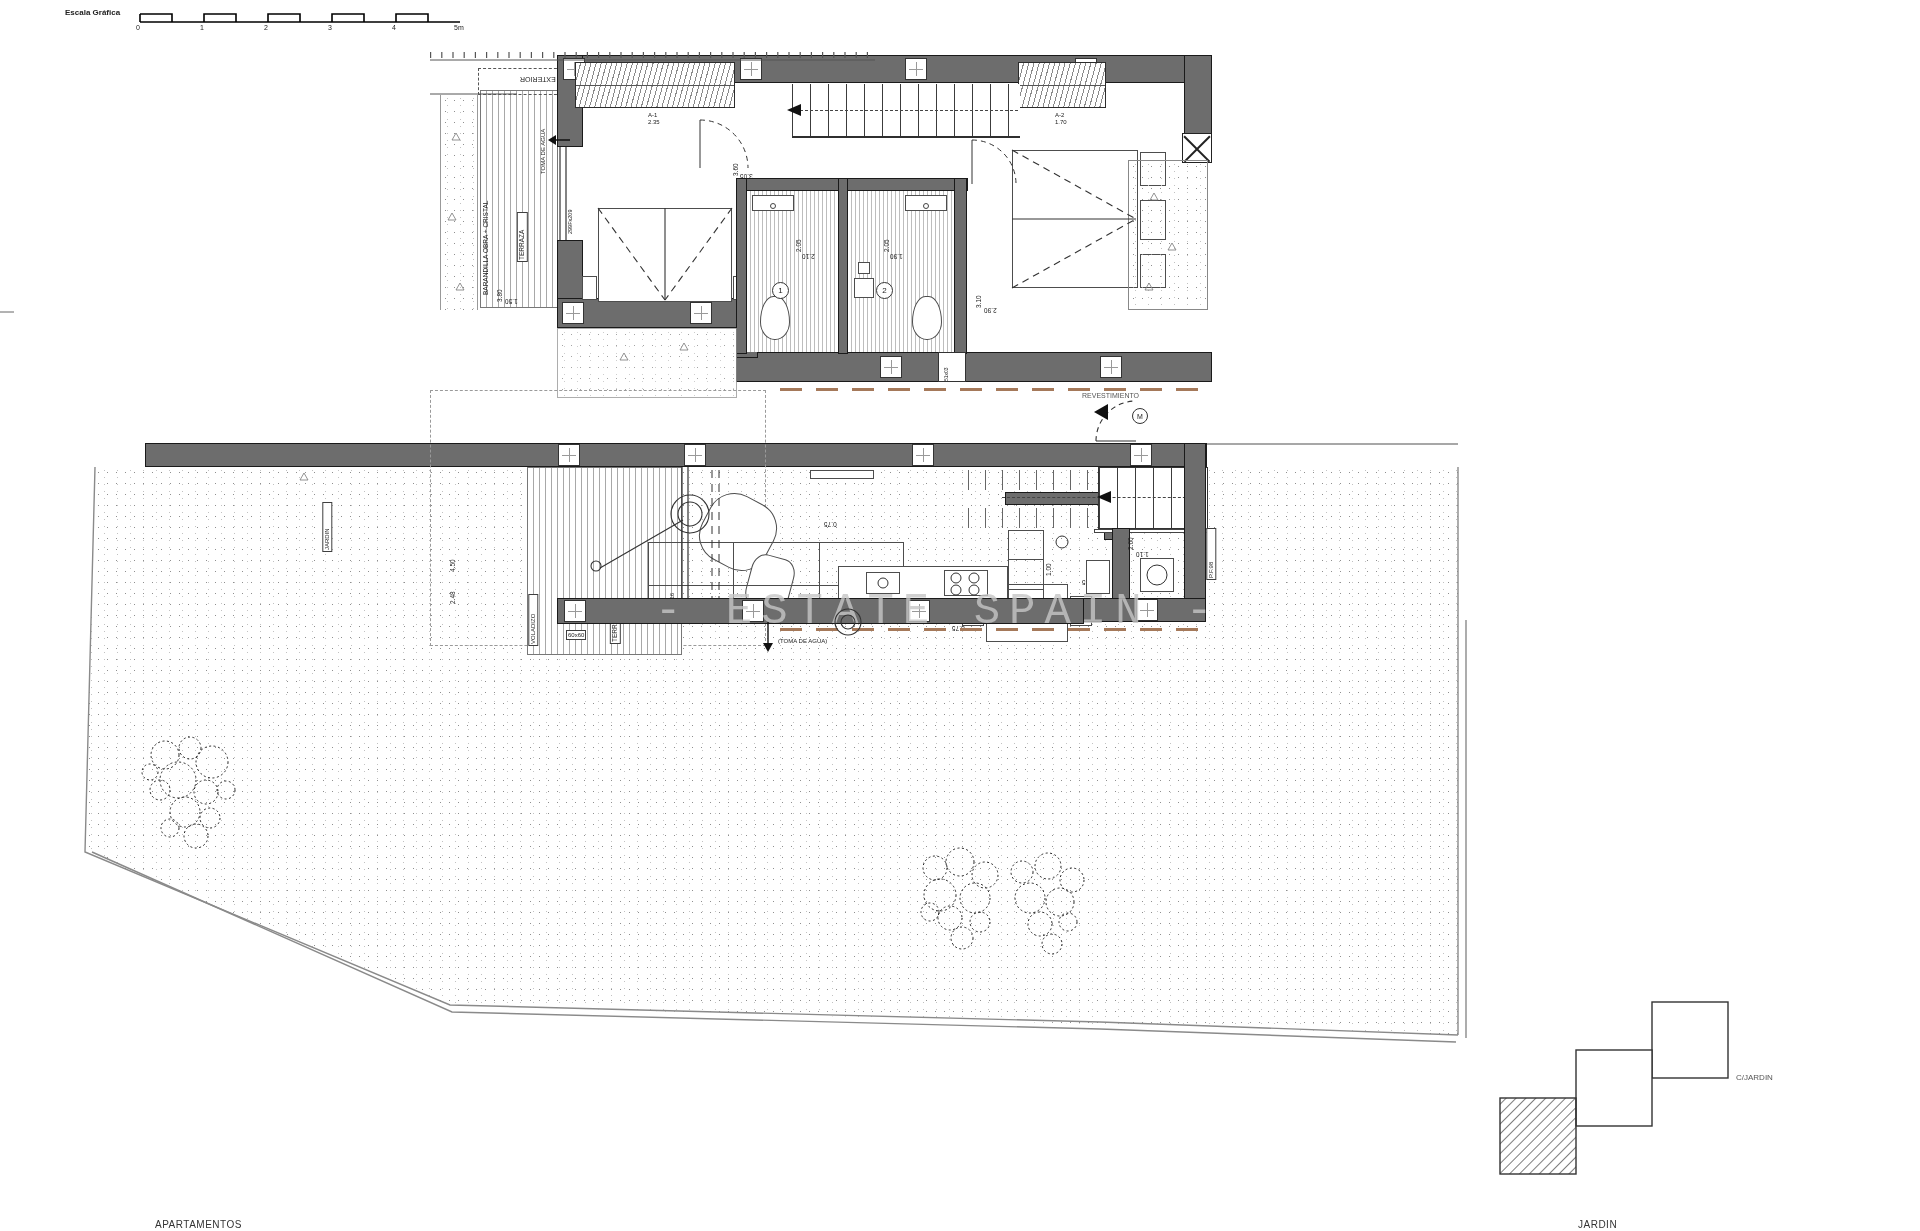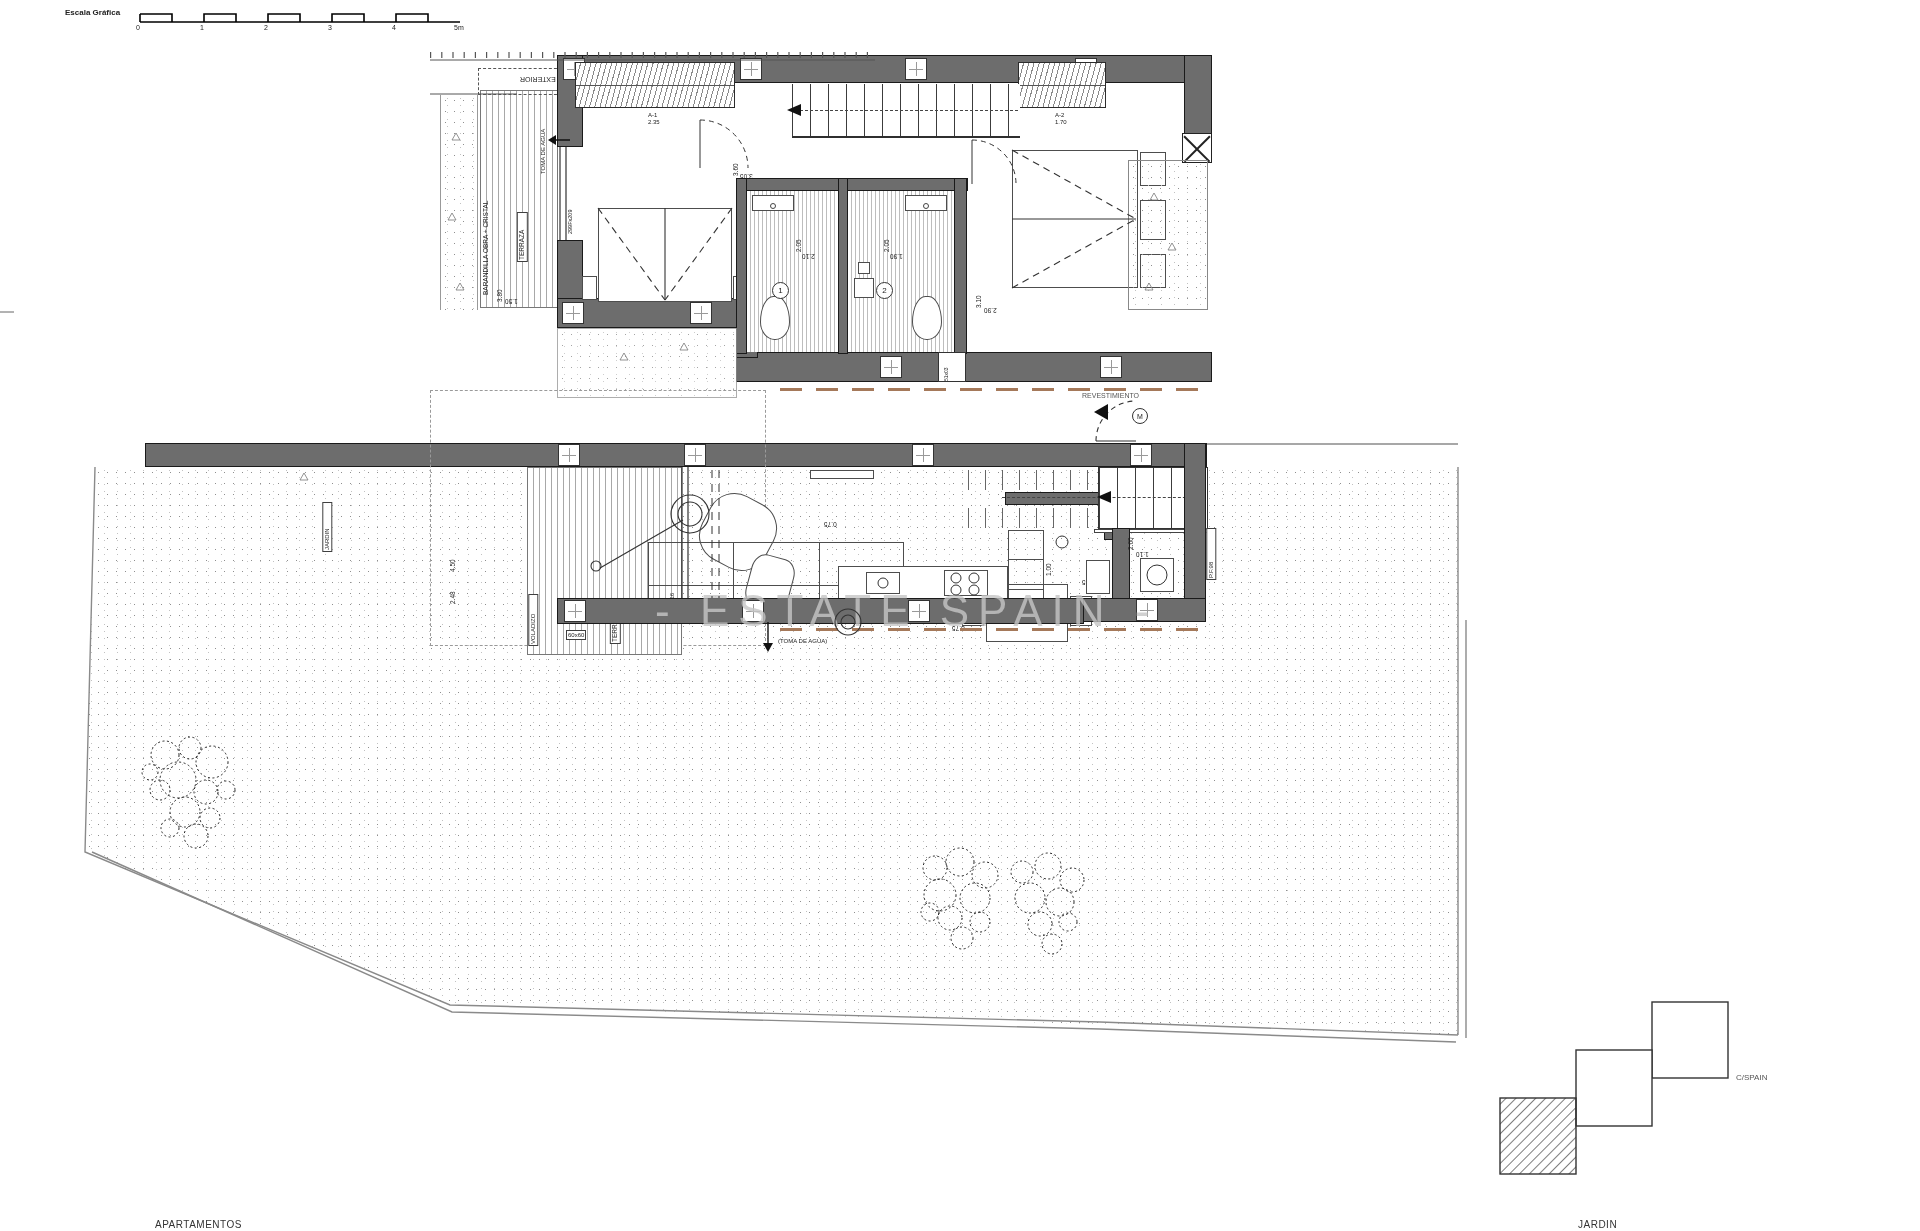--- a/index.html
+++ b/index.html
@@ -200,23 +200,23 @@
   <div class="pbox" style="left:564px;top:600px;"></div>
   <div class="pbox" style="left:742px;top:600px;"></div>
   <div class="pbox" style="left:908px;top:600px;"></div>
   <div class="pbox" style="left:1136px;top:599px;"></div>
   <div class="tan-dash" style="left:780px;top:628px;width:426px;"></div>
 
   <div class="lab vtxt boxed" style="left:322px;top:502px;height:46px;font-size:6px;">JARDIN</div>
   <div class="lab vtxt" style="left:450px;top:546px;height:26px;font-size:6.5px;">4.50</div>
   <div class="lab vtxt" style="left:450px;top:578px;height:26px;font-size:6.5px;">2.48</div>
 
-  <div id="wm" style="left:655px;top:586px;">- ESTATE SPAIN -</div>
-
-  <div class="lab" style="left:1736px;top:1074px;font-size:8px;color:#555;">C/SPAIN</div>
+  <div id="wm" style="left:655px;top:586px;font-family:Liberation Mono, monospace;">- ESTATE SPAIN -</div>
+
+  <div class="lab" style="left:1736px;top:1074px;font-size:8px;color:#555;">C/JARDIN</div>
 
   <div class="footer-lab" style="left:155px;top:1219px;">APARTAMENTOS</div>
   <div class="footer-lab" style="left:1578px;top:1219px;">JARDIN</div>
 
   <svg class="overlay" width="1920" height="1231" viewBox="0 0 1920 1231">
     <defs>
       <pattern id="hatch45" width="7" height="7" patternTransform="rotate(45)" patternUnits="userSpaceOnUse">
         <line x1="0" y1="0" x2="0" y2="7" stroke="#444" stroke-width="1.4"></line>
       </pattern>
     </defs>

